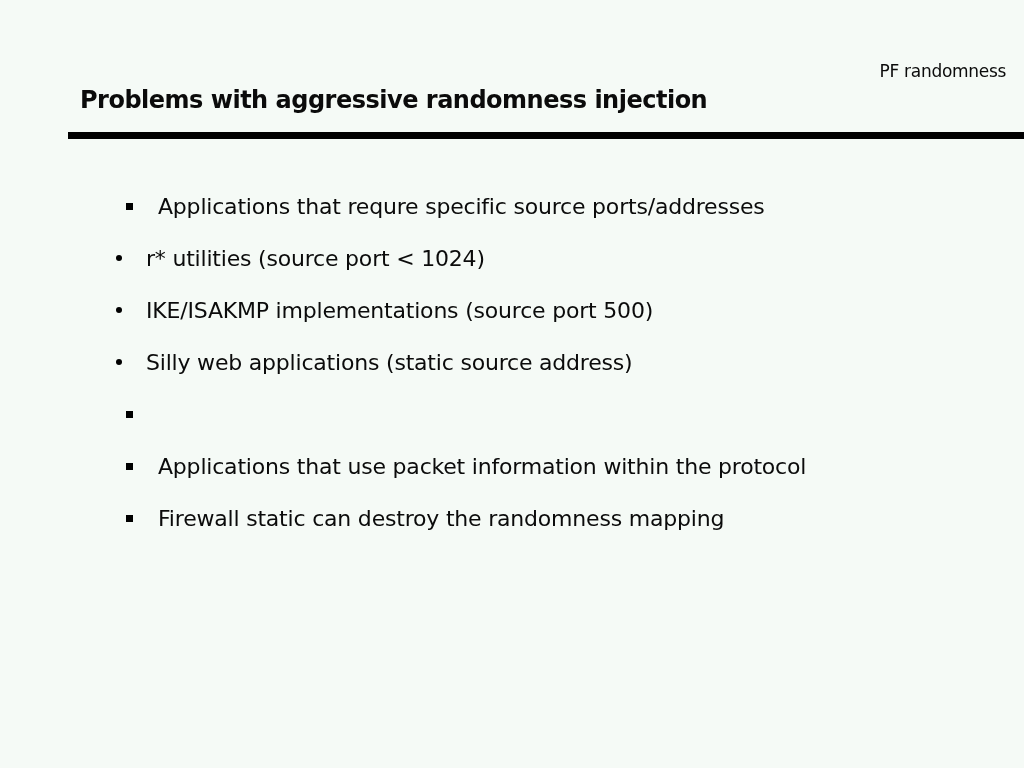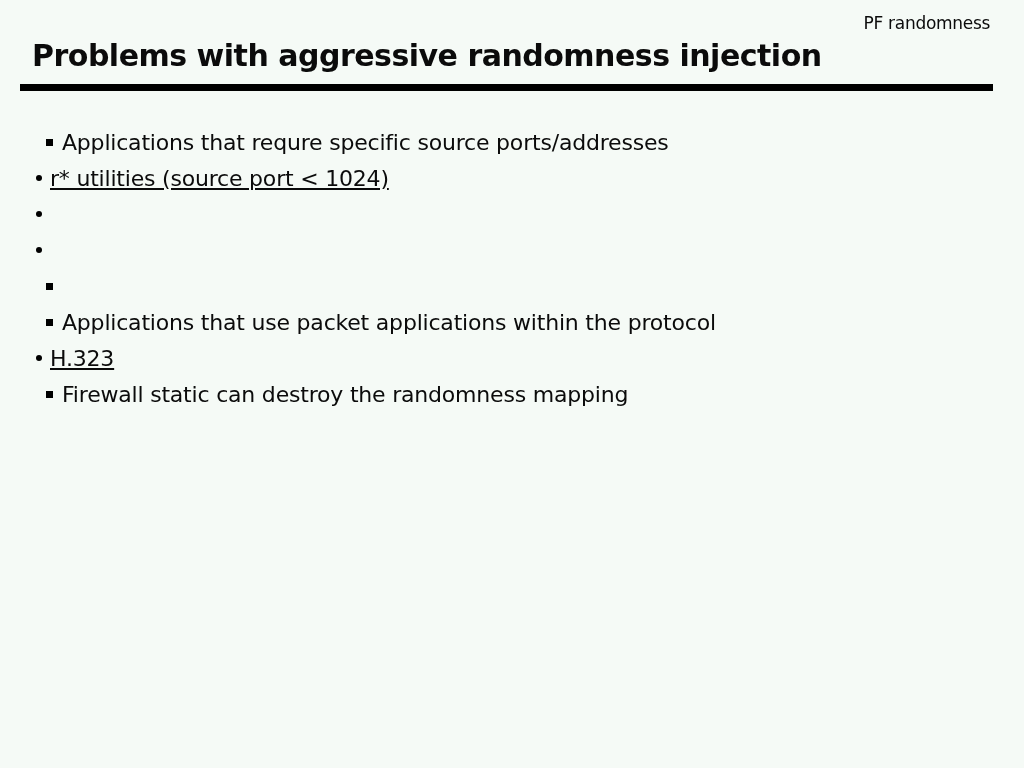--- a/index.html
+++ b/index.html
@@ -1,15 +1,15 @@
 <!DOCTYPE html>
 <html><head>
 <meta charset="utf-8">
 <style>
-  * { margin: 0; padding: 0; box-sizing: border-box; }
+  * { margin: 16px; padding: 0; box-sizing: border-box; }
   html, body { width: 1024px; height: 768px; }
   body {
     position: relative;
     width: 1024px;
     height: 768px;
     background: #f5faf6;
     color: #0b0b0b;
     font-family: "DejaVu Sans", sans-serif;
     overflow: hidden;
   }
@@ -18,21 +18,21 @@
     top: 13px;
     right: 34px;
     font-size: 17px;
     letter-spacing: -0.3px;
     white-space: nowrap;
   }
   .slide-title {
     position: absolute;
     left: 32px;
     top: 38px;
-    font-size: 30px;
+    font-size: 24px;
     font-weight: bold;
     letter-spacing: -0.5px;
     white-space: nowrap;
   }
   .title-rule {
     position: absolute;
     left: 20px;
     top: 84px;
     width: 973px;
     height: 7px;
@@ -46,21 +46,21 @@
   }
   .li {
     display: flex;
     align-items: center;
     height: 36px;
     font-size: 22px;
     letter-spacing: -0.2px;
     white-space: nowrap;
   }
   .l1 { padding-left: 46px; }
-  .l2 { padding-left: 36px; text-decoration: underline; }
+  .l2 { padding-left: 36px; }
   .marker { flex: 0 0 auto; background: #000000; }
   .sq {
     width: 7px;
     height: 7px;
     margin-right: 9px;
   }
   .dot {
     width: 6px;
     height: 6px;
     border-radius: 50%;
@@ -81,36 +81,34 @@
   <div class="li l1">
     <span class="marker sq"></span>
     <span>Applications that requre specific source ports/addresses</span>
   </div>
   <div class="li l2">
     <span class="marker dot"></span>
     <span>r* utilities (source port &lt; 1024)</span>
   </div>
   <div class="li l2">
     <span class="marker dot"></span>
+    <span>IKE/ISAKMP implementations (source port 500)</span>
   </div>
   <div class="li l2">
     <span class="marker dot"></span>
+    <span>Silly web applications (static source address)</span>
   </div>
 
   <div class="li l1">
     <span class="marker sq"></span>
   </div>
 
   <div class="li l1">
     <span class="marker sq"></span>
-    <span>Applications that use packet applications within the protocol</span>
-  </div>
-  <div class="li l2">
-    <span class="marker dot"></span>
-    <span>H.323</span>
+    <span>Applications that use packet information within the protocol</span>
   </div>
 
   <div class="li l1">
     <span class="marker sq"></span>
     <span>Firewall static can destroy the randomness mapping</span>
   </div>
 
 </div>
 
 </body></html>

